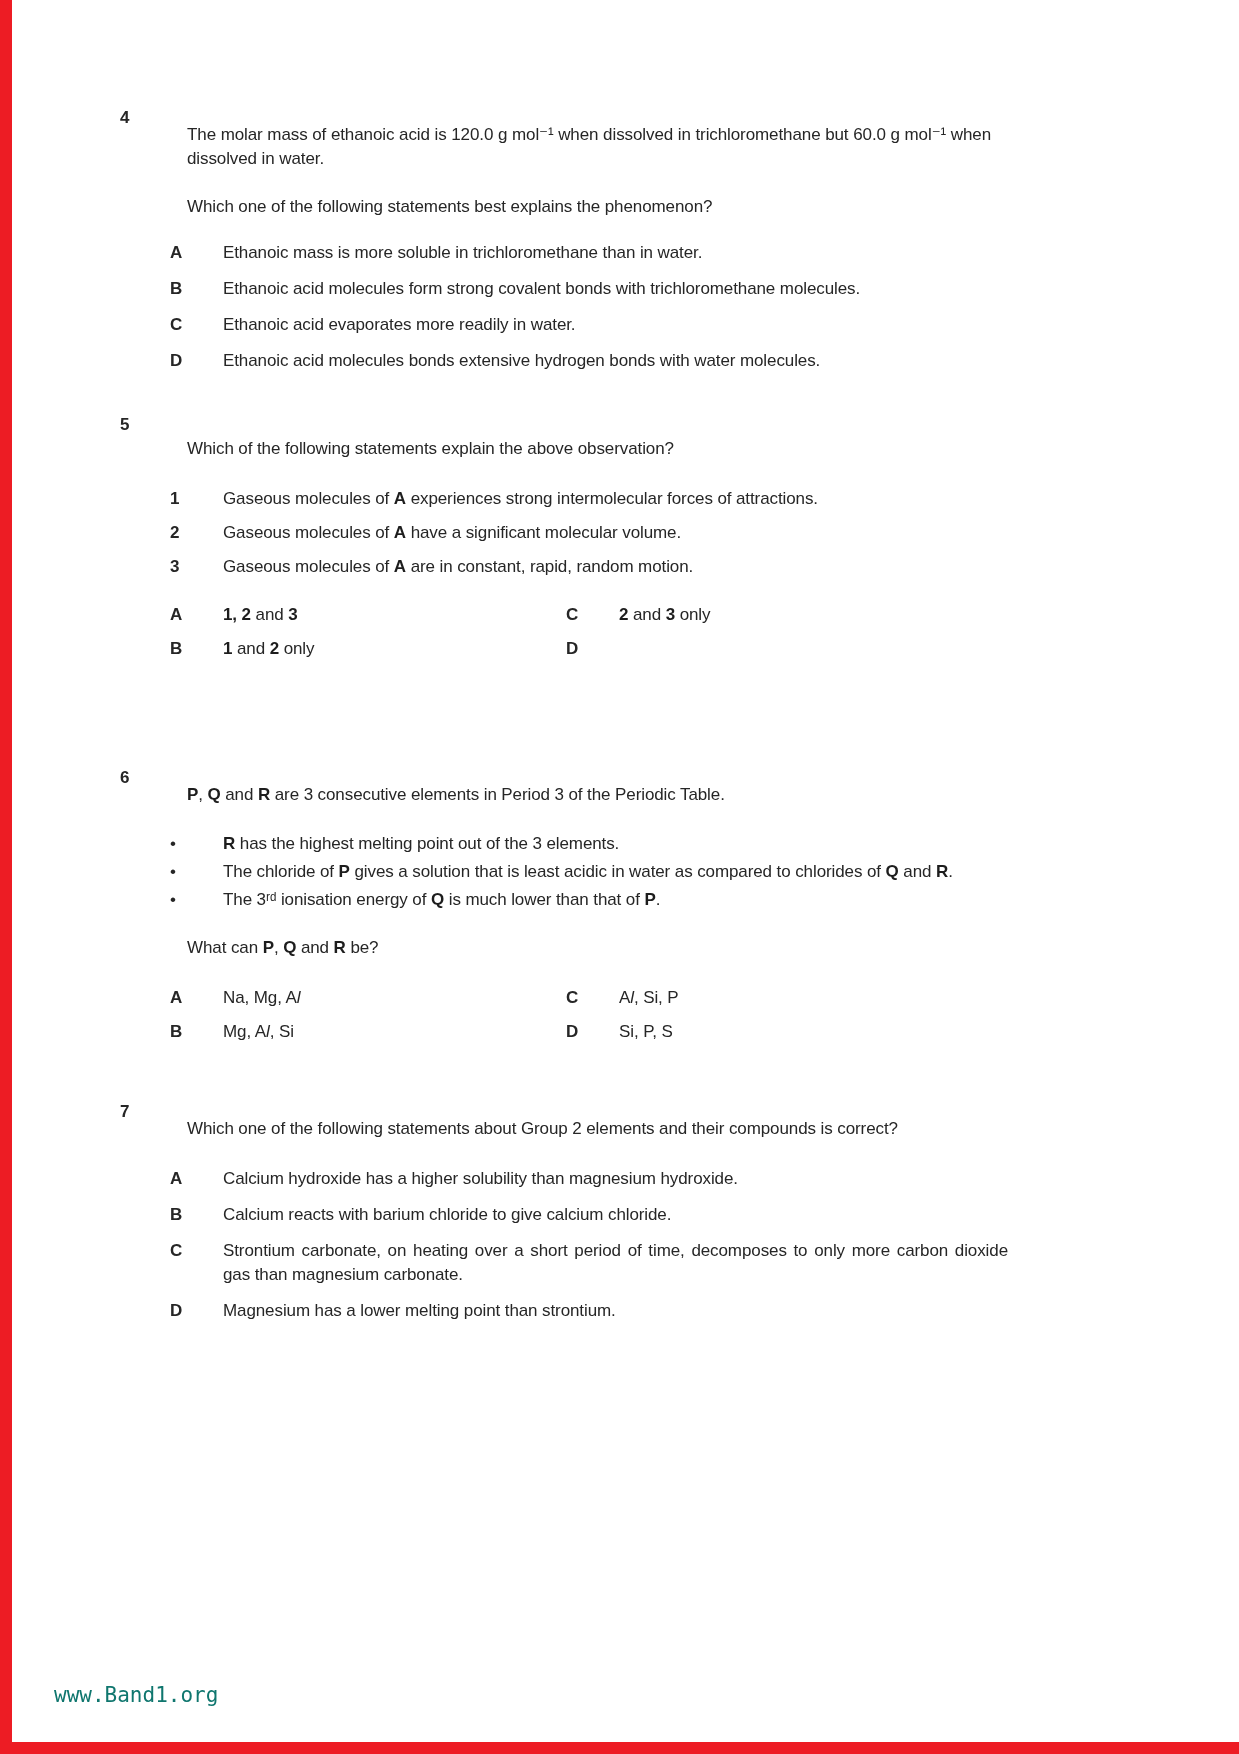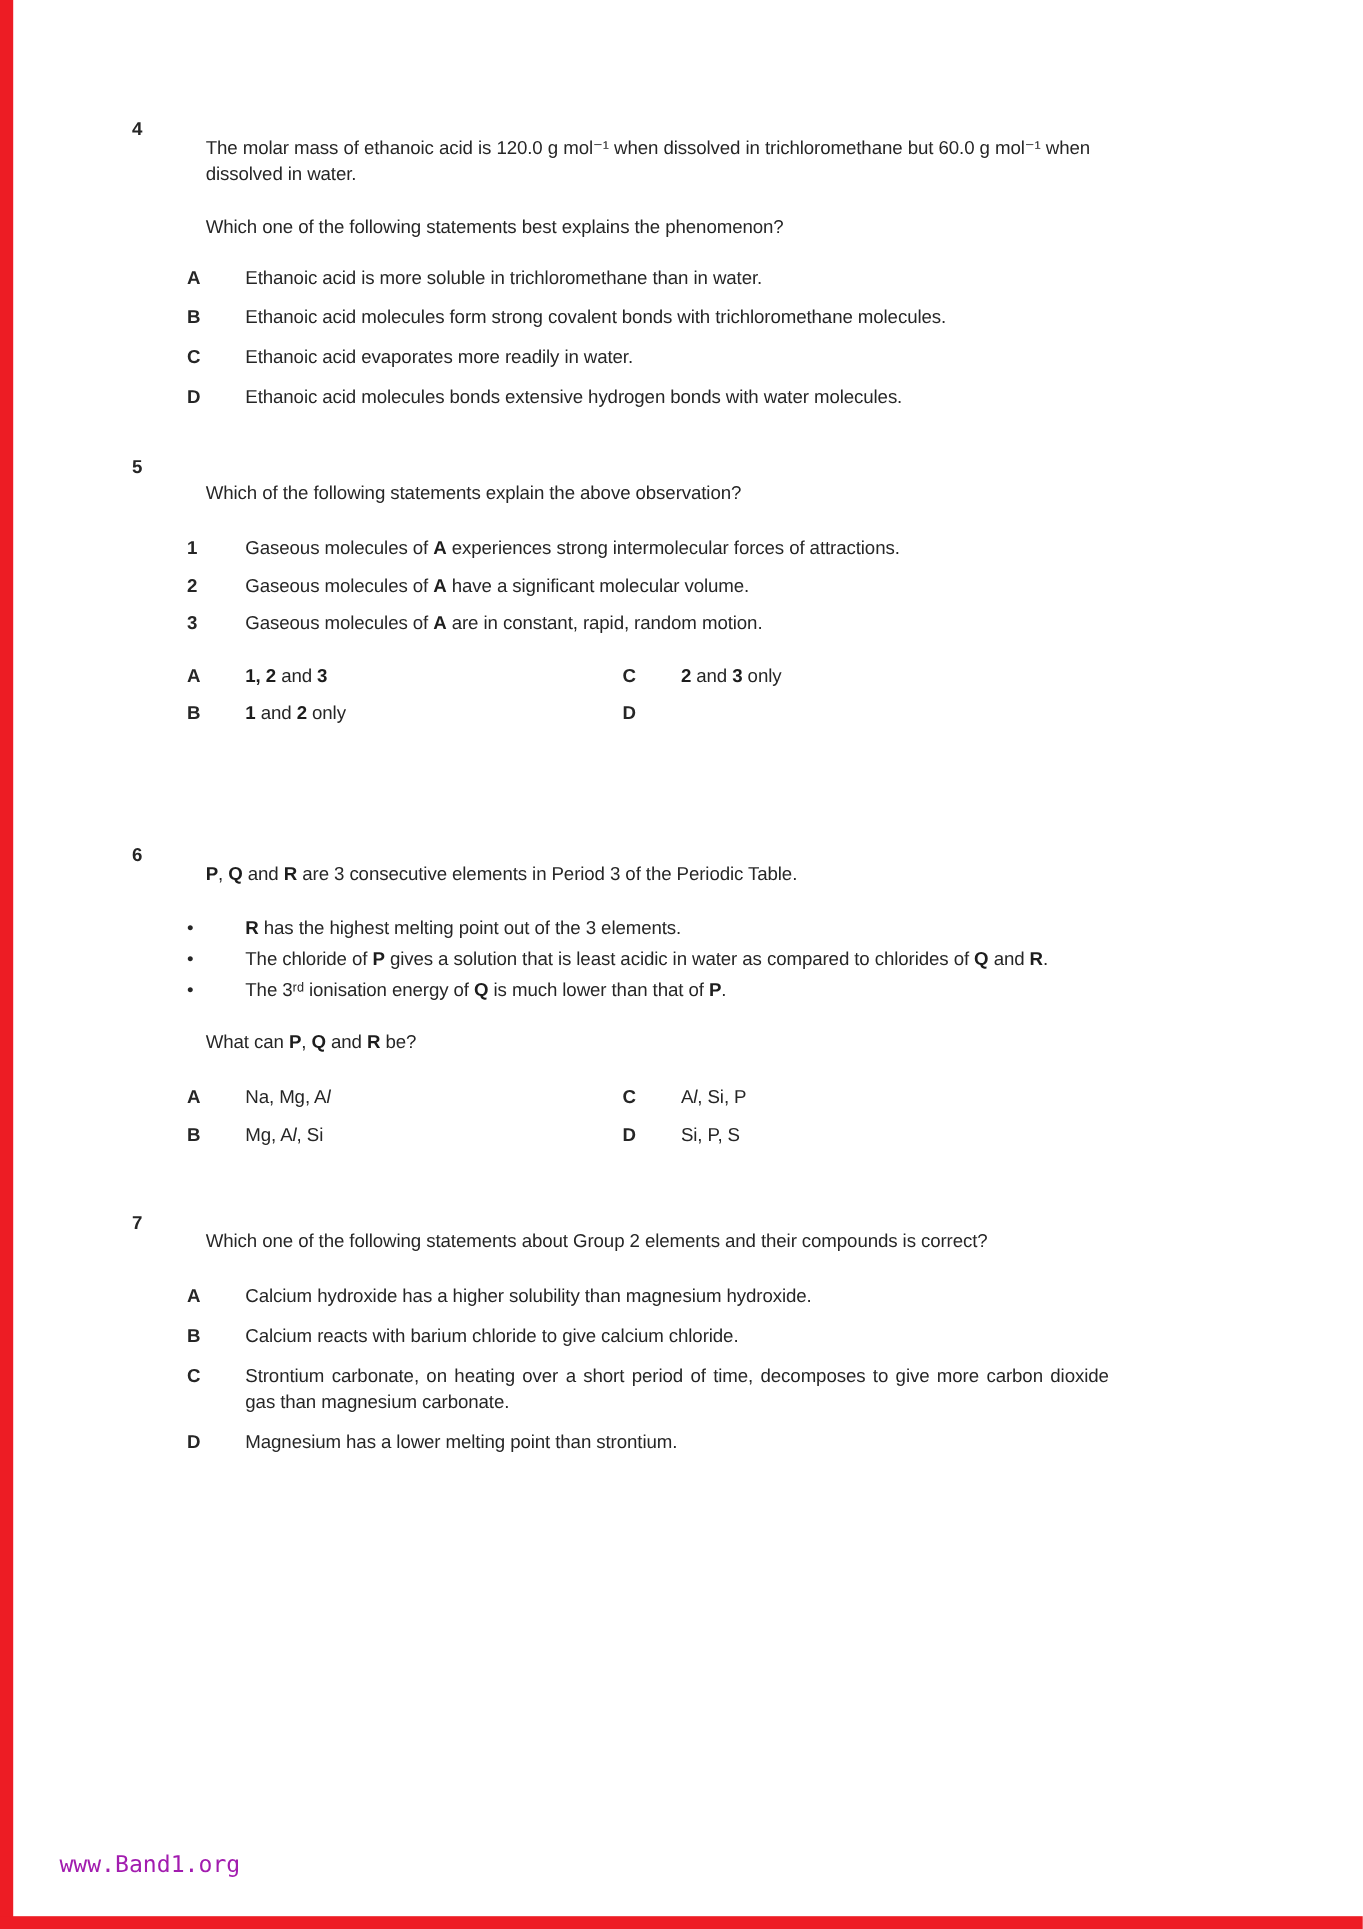--- a/index.html
+++ b/index.html
@@ -31,39 +31,39 @@
   .bul{display:flex;margin-top:4px;}
   .bul.first{margin-top:25px;}
   .bdot{width:53px;flex:none;}
   .bt{flex:1;text-align:justify;}
   .q4{top:106px;} .q5{top:413px;} .q6{top:766px;} .q7{top:1100px;}
   .q6 .grid{margin-top:26px;}
   .q7 .row.first{margin-top:26px;}
   .footer{
     position:absolute;left:54px;top:1682px;
     font-family:"DejaVu Sans Mono","Liberation Mono",monospace;
-    font-size:21px;line-height:26px;color:#a21caf;letter-spacing:0;
+    font-size:21px;line-height:26px;color:#0f766e;letter-spacing:0;
   }
   b{font-weight:bold;color:#1d1d1d;}
 </style>
 </head>
 <body>
 
 <div class="page">
   <div class="edge-left" style="background: rgb(237, 28, 36);"></div>
   <div class="edge-bottom" style="background: rgb(237, 28, 36);"></div>
 
   <div class="q q4">
     <div class="qnum">4</div>
     <div class="qbody">
       <p>The molar mass of ethanoic acid is 120.0 g mol⁻¹ when dissolved in trichloromethane but 60.0 g mol⁻¹ when dissolved in water.</p>
       <p class="follow">Which one of the following statements best explains the phenomenon?</p>
       <div class="row first">
         <span class="rl">A</span>
-        <span class="rt">Ethanoic acid is more soluble in trichloromethane than in water.</span>
+        <span class="rt">Ethanoic mass is more soluble in trichloromethane than in water.</span>
       </div>
       <div class="row">
         <span class="rl">B</span>
         <span class="rt">Ethanoic acid molecules form strong covalent bonds with trichloromethane molecules.</span>
       </div>
       <div class="row">
         <span class="rl">C</span>
         <span class="rt">Ethanoic acid evaporates more readily in water.</span>
       </div>
       <div class="row">
@@ -154,21 +154,21 @@
       <div class="row first">
         <span class="rl">A</span>
         <span class="rt">Calcium hydroxide has a higher solubility than magnesium hydroxide.</span>
       </div>
       <div class="row">
         <span class="rl">B</span>
         <span class="rt">Calcium reacts with barium chloride to give calcium chloride.</span>
       </div>
       <div class="row">
         <span class="rl">C</span>
-        <span class="rt">Strontium carbonate, on heating over a short period of time, decomposes to give more carbon dioxide gas than magnesium carbonate.</span>
+        <span class="rt">Strontium carbonate, on heating over a short period of time, decomposes to only more carbon dioxide gas than magnesium carbonate.</span>
       </div>
       <div class="row">
         <span class="rl">D</span>
         <span class="rt">Magnesium has a lower melting point than strontium.</span>
       </div>
     </div>
   </div>
 
   <div class="footer">www.Band1.org</div>
 </div>

